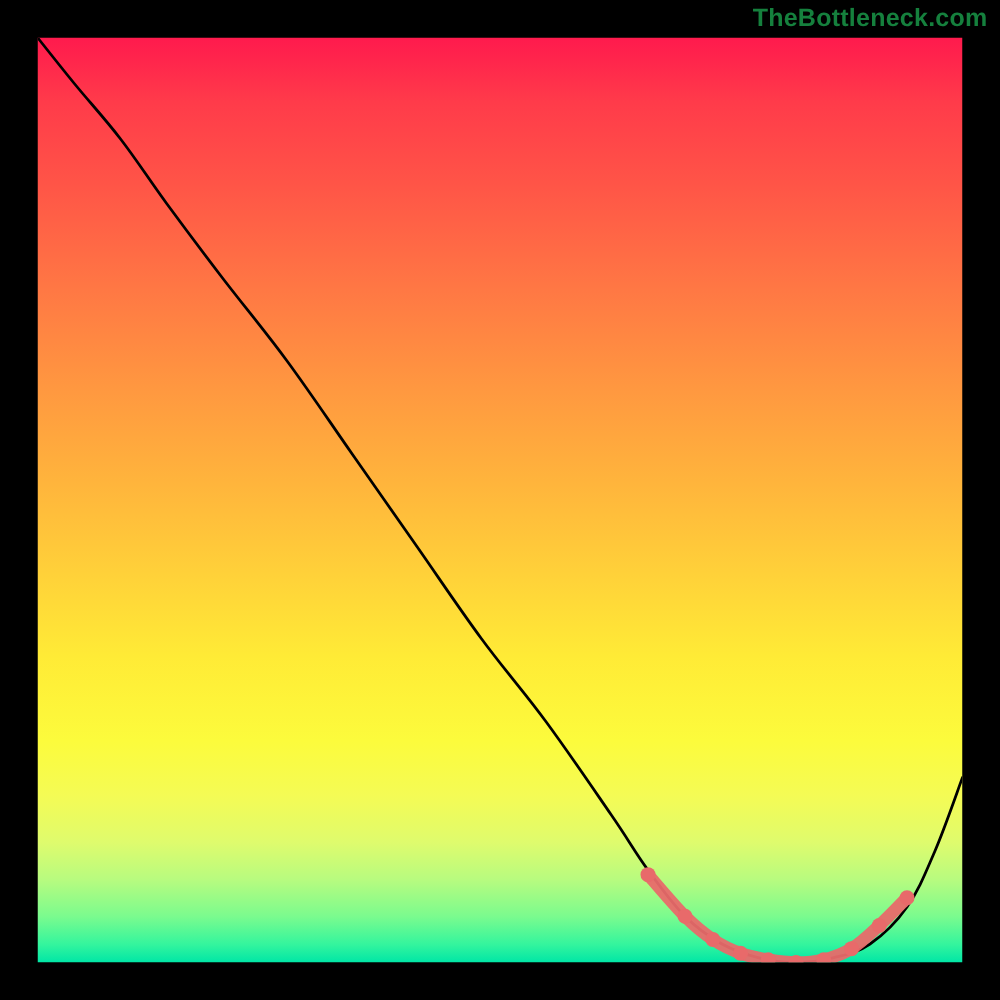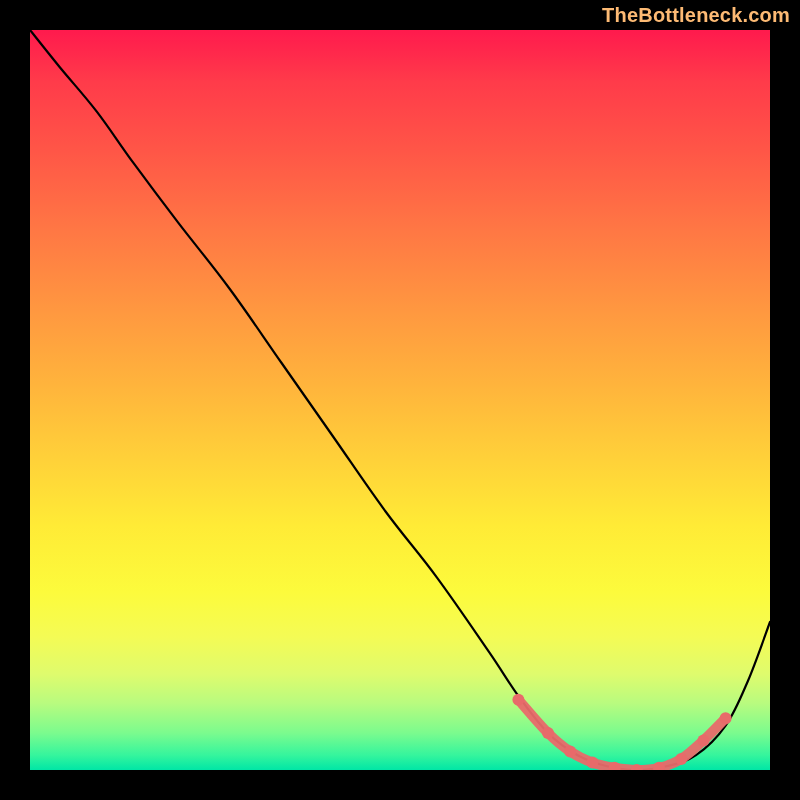--- a/index.html
+++ b/index.html
@@ -52,21 +52,21 @@
     width: 100%;
     height: 100%;
   }
   .watermark {
     position: absolute;
     top: 4px;
     right: 10px;
     font-family: Arial, Helvetica, sans-serif;
     font-size: 20px;
     font-weight: 600;
-    color: #fdba74;
+    color: #15803d;
     letter-spacing: 0.2px;
     user-select: none;
   }
 </style>
 </head>
 <body>
 <div class="stage">
   <div class="plot">
     <div class="grad"></div>
     <svg class="curve" viewBox="0 0 740 740" preserveAspectRatio="none">

